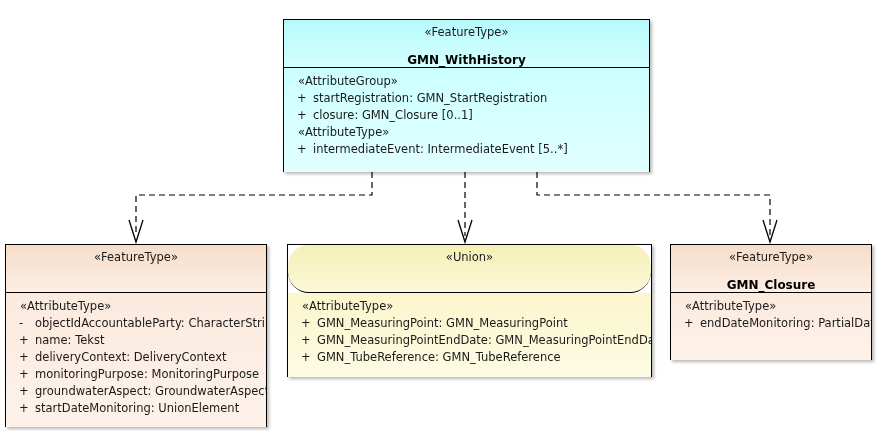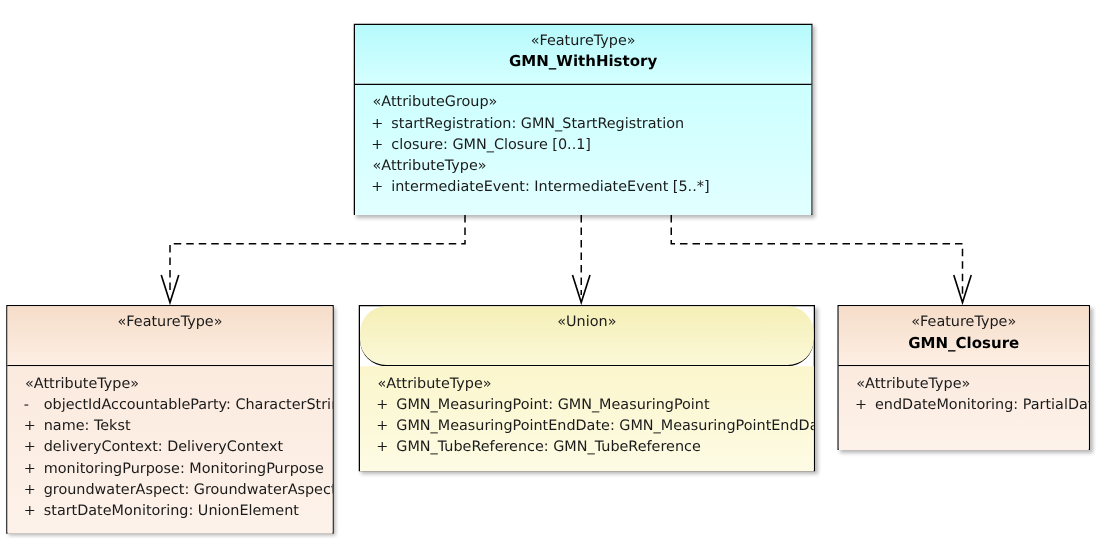--- a/index.html
+++ b/index.html
@@ -43,21 +43,21 @@
     color: #1a1a1a;
     line-height: 15px;
     white-space: nowrap;
   }
   .class-name {
     font-size: 12px;
     font-weight: bold;
     color: #000000;
     line-height: 16px;
     white-space: nowrap;
-    margin-top: 1px;
+    margin-top: 12px;
   }
   .class-name.underlined {
     text-decoration: underline;
     text-underline-offset: 2px;
   }
   .uml-body {
     box-sizing: border-box;
     padding-top: 5px;
     overflow: hidden;
     position: relative;

